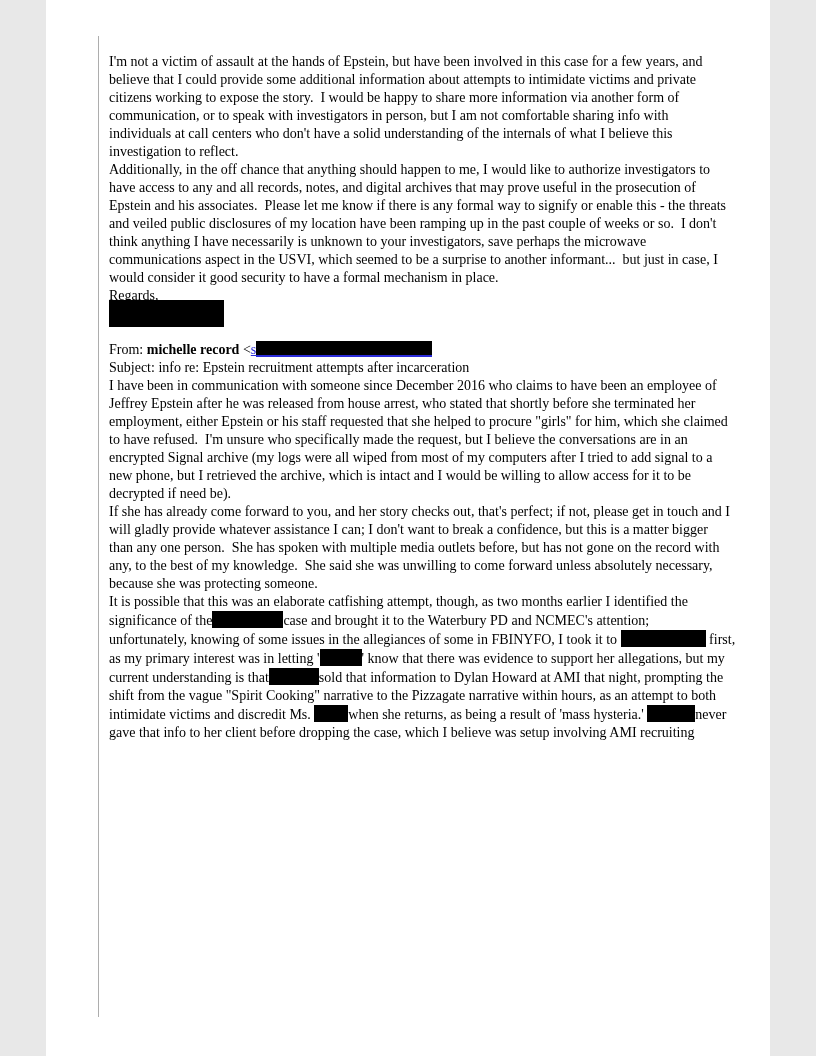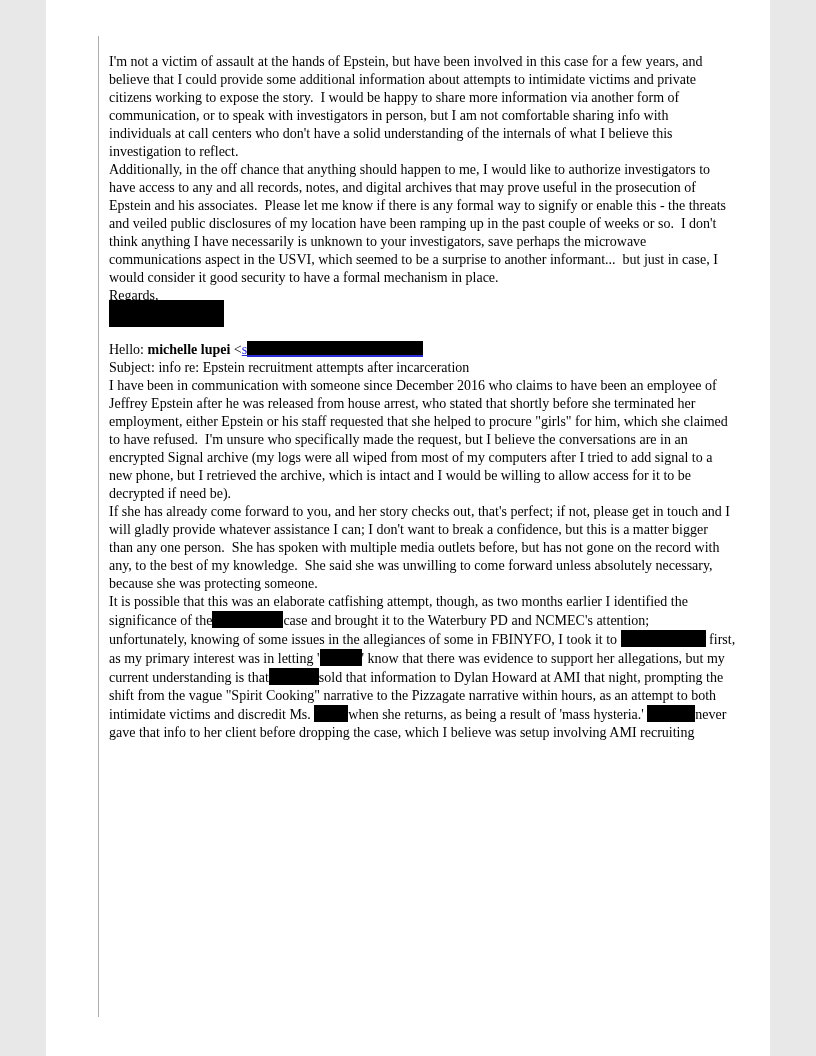--- a/index.html
+++ b/index.html
@@ -66,21 +66,21 @@
 and veiled public disclosures of my location have been ramping up in the past couple of weeks or so.  I don't
 think anything I have necessarily is unknown to your investigators, save perhaps the microwave
 communications aspect in the USVI, which seemed to be a surprise to another informant...  but just in case, I
 would consider it good security to have a formal mechanism in place.</p>
 
     <p class="signoff">Regards,</p>
 
     <div class="sig-box"></div>
 
 
-    <div class="line"><span>Hello: </span><span class="b">michelle lupei</span><span> &lt;</span><span class="lk">s</span><span class="rx rl" style="width: 176px; height: 14px; vertical-align: -3px;"></span></div>
+    <div class="line"><span>From: </span><span class="b">michelle record</span><span> &lt;</span><span class="lk">s</span><span class="rx rl" style="width: 176px; height: 14px; vertical-align: -3px;"></span></div>
 
 
     <div class="line">Subject: info re: Epstein recruitment attempts after incarceration</div>
 
 
 
 
     <p class="para">I have been in communication with someone since December 2016 who claims to have been an employee of
 Jeffrey Epstein after he was released from house arrest, who stated that shortly before she terminated her
 employment, either Epstein or his staff requested that she helped to procure "girls" for him, which she claimed

